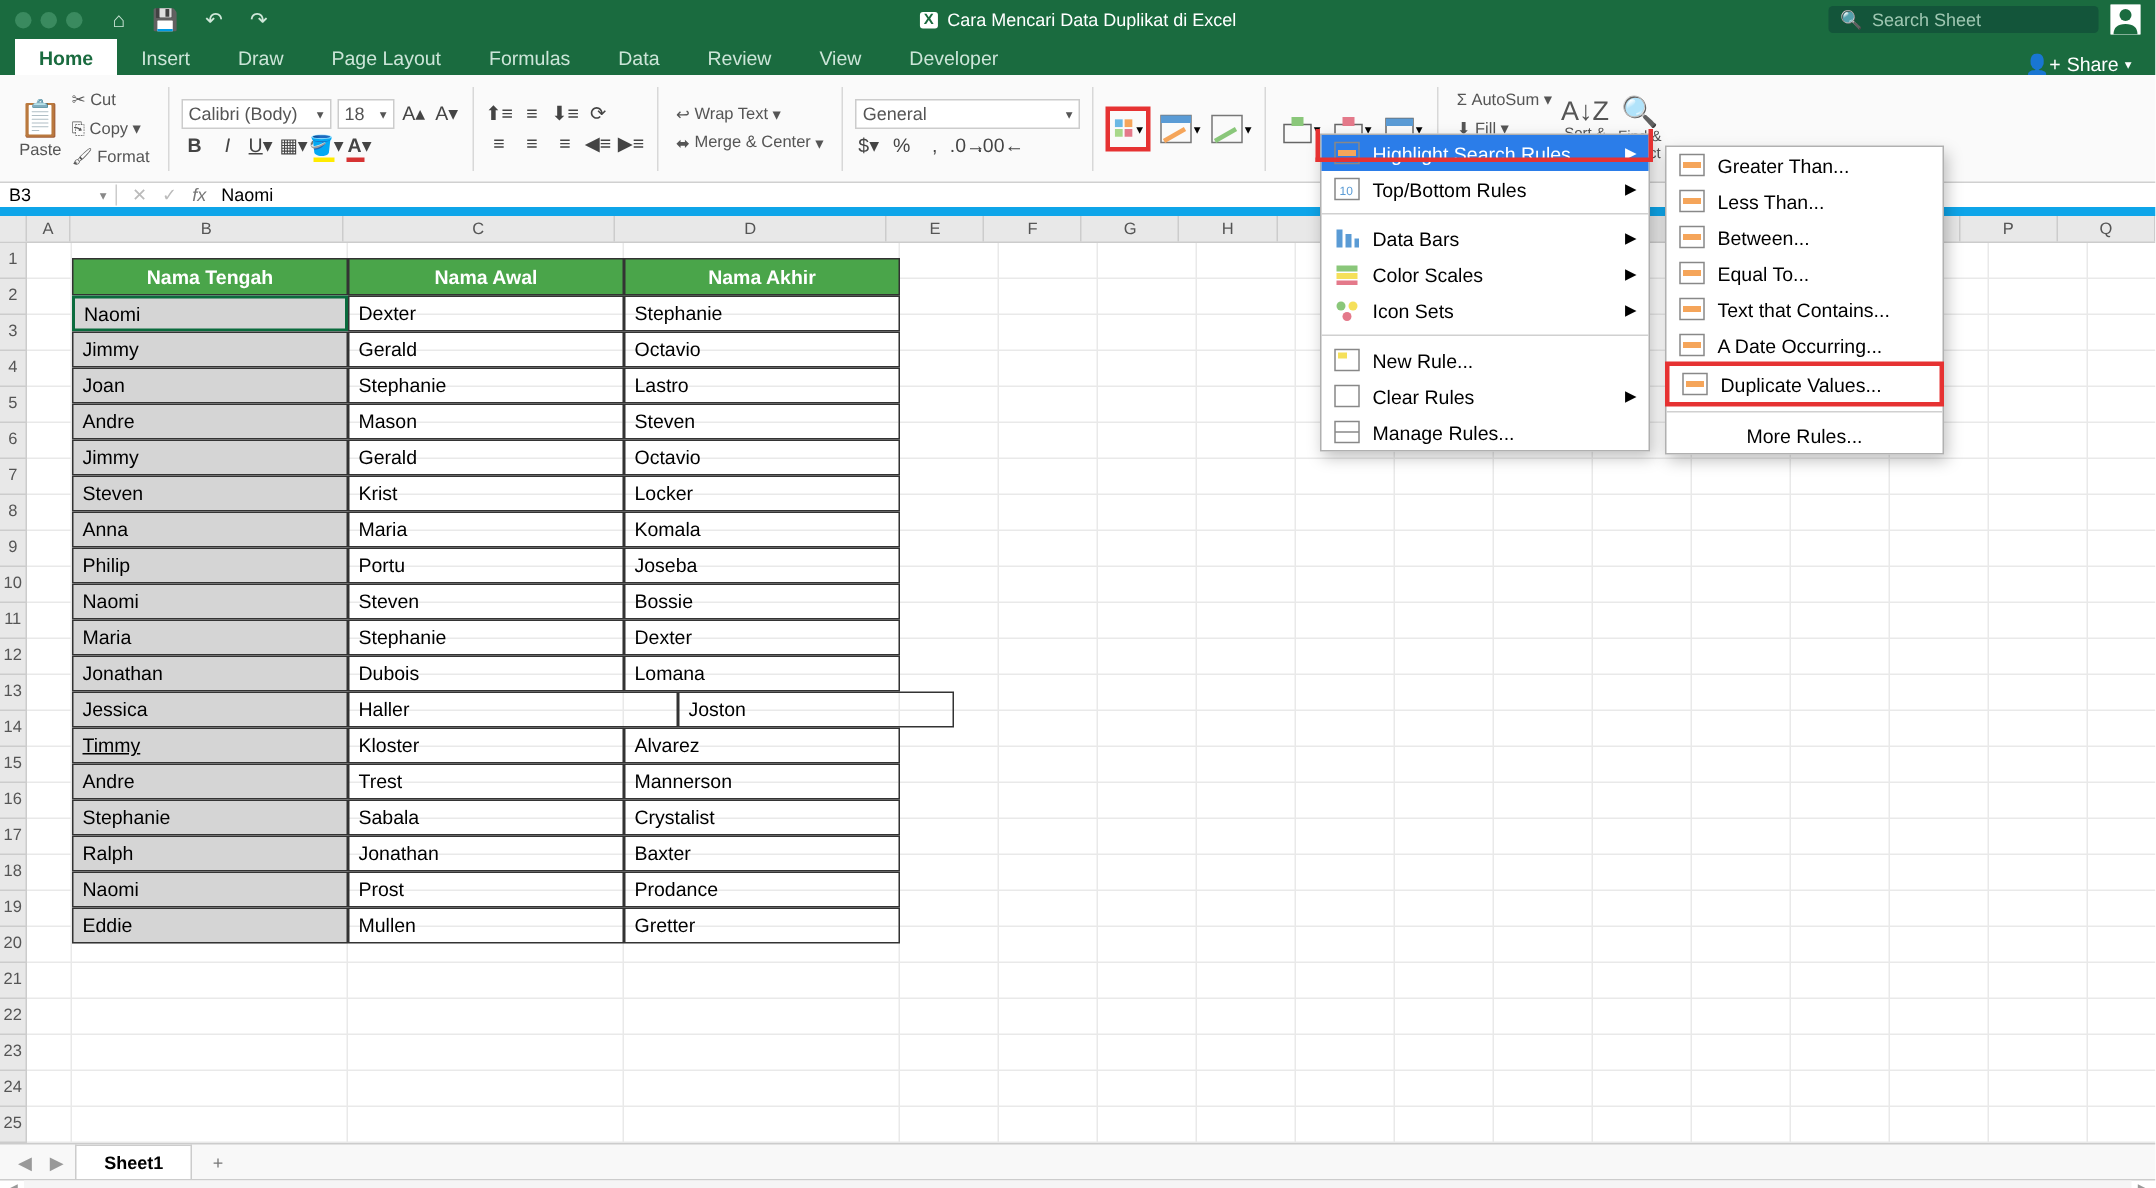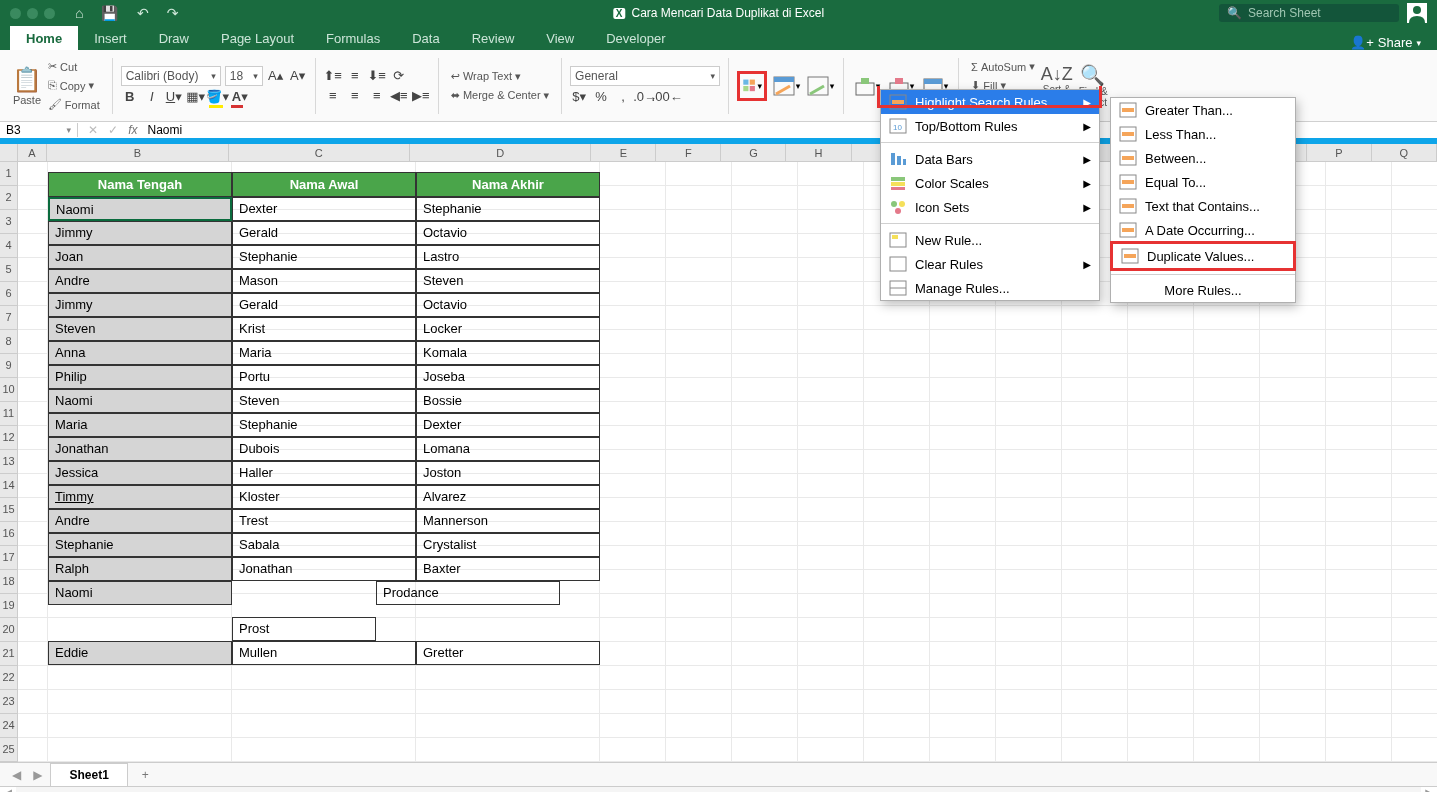--- a/index.html
+++ b/index.html
@@ -1035,21 +1035,21 @@
           <div class="td" style="width: 184px;">Stephanie</div>
           <div class="td" style="width: 184px;">Dexter</div>
         </div>
         <div class="td-row">
           <div class="td sel" style="width: 184px;">Jonathan</div>
           <div class="td" style="width: 184px;">Dubois</div>
           <div class="td" style="width: 184px;">Lomana</div>
         </div>
         <div class="td-row">
           <div class="td sel" style="width: 184px;">Jessica</div>
-          <div class="td" style="width: 184px;">Haller</div>
+          <div class="td" style="width: 220px;">Haller</div>
           <div class="td" style="width: 184px;">Joston</div>
         </div>
         <div class="td-row">
           <div class="td sel" style="width: 184px; text-decoration: underline;">Timmy</div>
           <div class="td" style="width: 184px;">Kloster</div>
           <div class="td" style="width: 184px;">Alvarez</div>
         </div>
         <div class="td-row">
           <div class="td sel" style="width: 184px;">Andre</div>
           <div class="td" style="width: 184px;">Trest</div>
@@ -1060,21 +1060,21 @@
           <div class="td" style="width: 184px;">Sabala</div>
           <div class="td" style="width: 184px;">Crystalist</div>
         </div>
         <div class="td-row">
           <div class="td sel" style="width: 184px;">Ralph</div>
           <div class="td" style="width: 184px;">Jonathan</div>
           <div class="td" style="width: 184px;">Baxter</div>
         </div>
         <div class="td-row">
           <div class="td sel" style="width: 184px;">Naomi</div>
-          <div class="td" style="width: 144px; margin-top: 36px;">Prost</div>
+          <div class="td" style="width: 184px;">Prost</div>
           <div class="td" style="width: 184px;">Prodance</div>
         </div>
         <div class="td-row">
           <div class="td sel" style="width: 184px;">Eddie</div>
           <div class="td" style="width: 184px;">Mullen</div>
           <div class="td" style="width: 184px;">Gretter</div>
         </div>
       </div>
   </div>
 </div>

